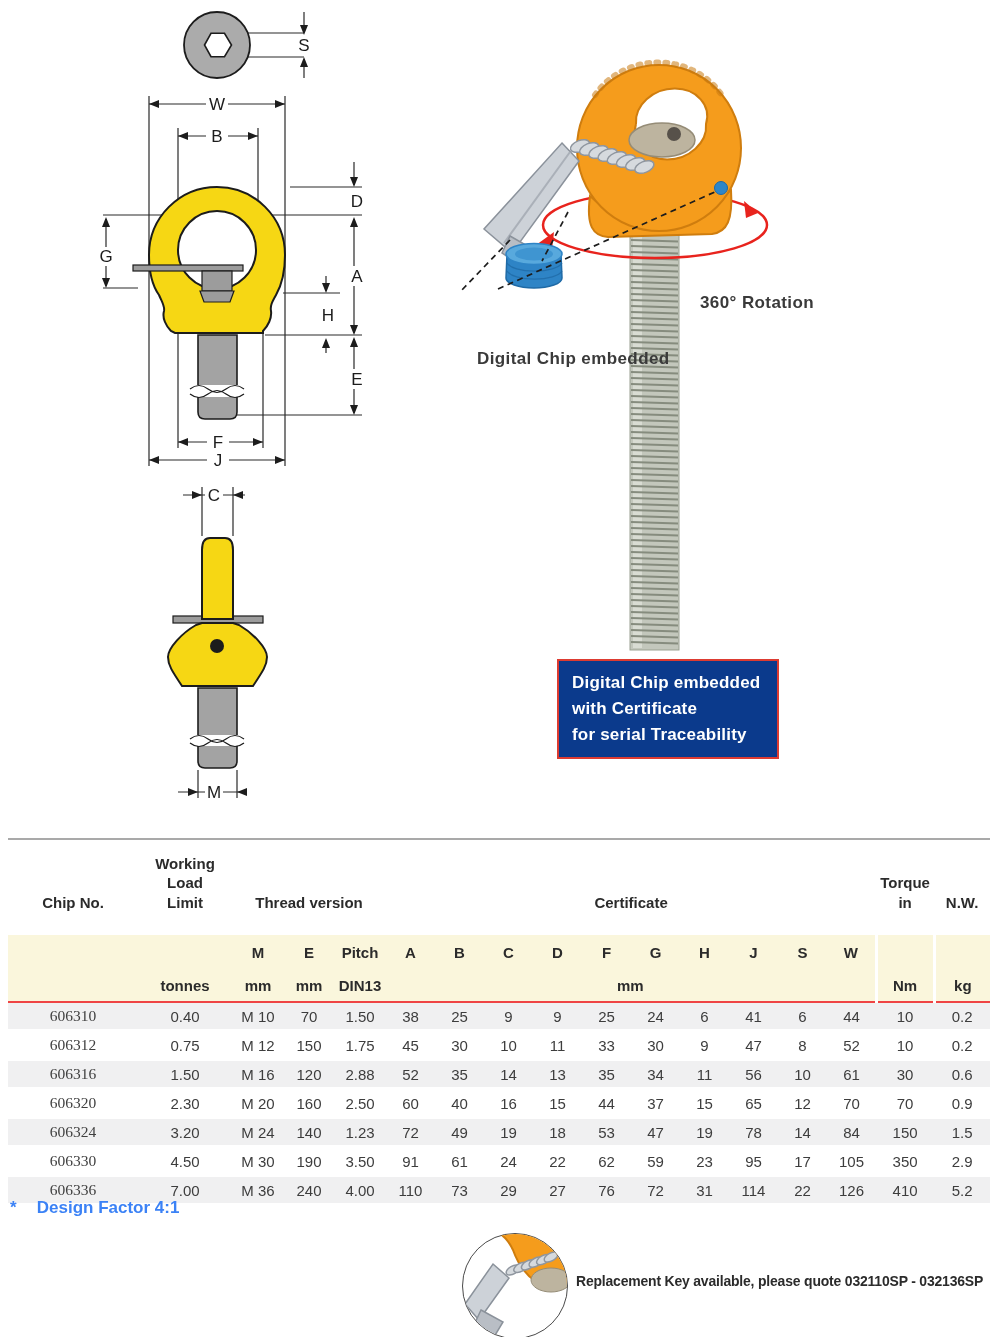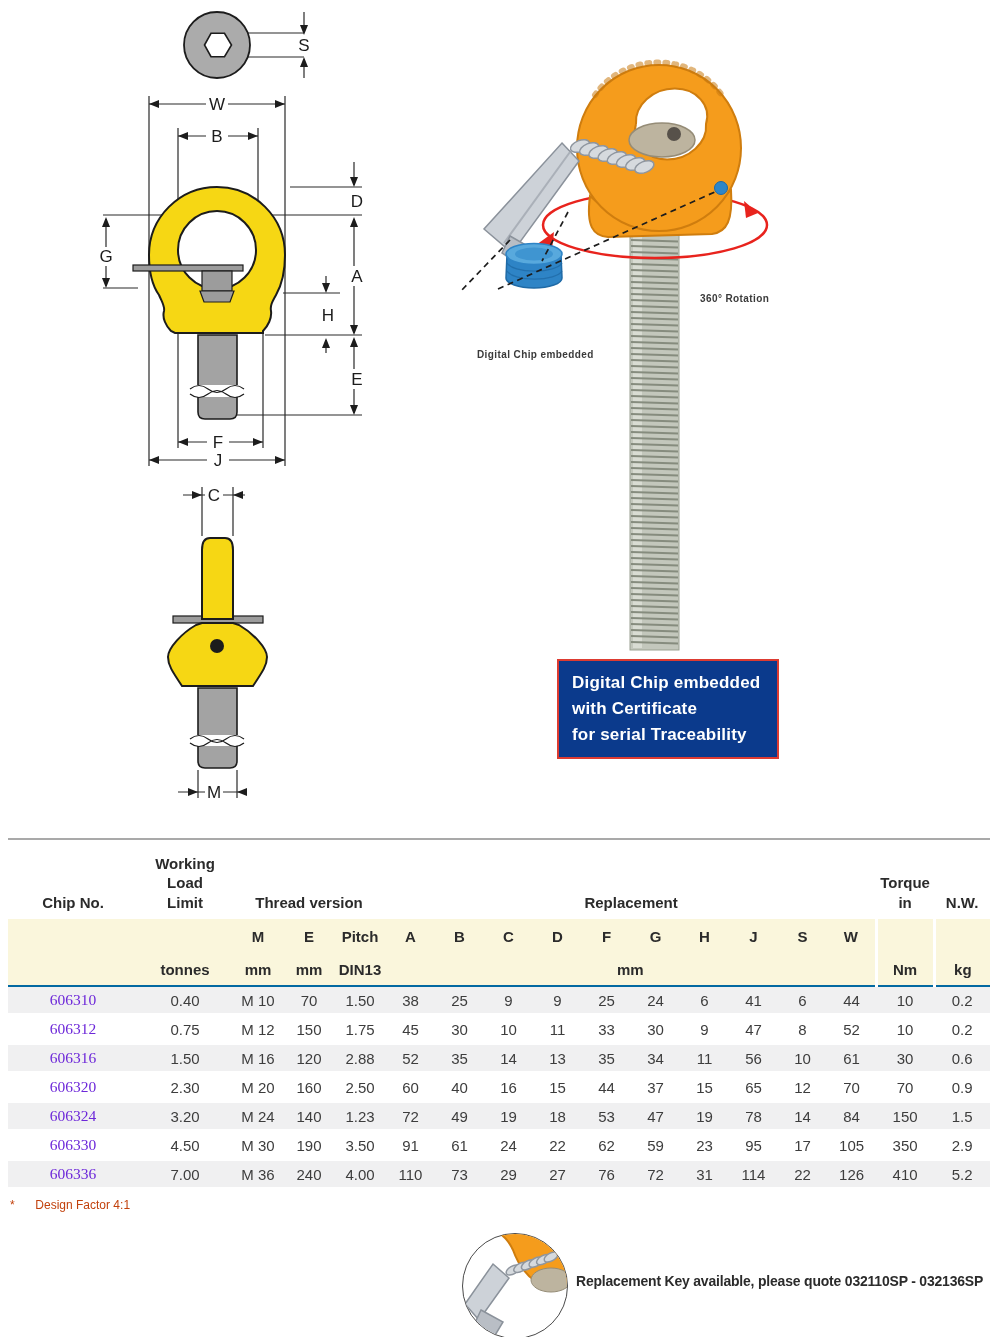--- a/index.html
+++ b/index.html
@@ -3,35 +3,35 @@
 <meta charset="utf-8">
 <style>
   html,body{margin:0;padding:0;background:#ffffff;}
   body{font-family:"Liberation Sans",sans-serif;color:#2e2e2e;}
   #canvas{position:relative;width:998px;height:1337px;background:#fff;overflow:hidden;}
   .abs{position:absolute;}
 
   
   #spec{position:absolute;left:8px;top:838px;width:982px;border-collapse:collapse;table-layout:fixed;border-top:2px solid #a9a9a9;}
   #spec th,#spec td{padding:0;text-align:center;font-size:15px;}
-  #spec thead tr.hdr th{height:72px;vertical-align:bottom;padding-bottom:7px;font-weight:bold;color:#2b2b2b;line-height:1.3;white-space:pre-line;}
+  #spec thead tr.hdr th{height:72px;vertical-align:bottom;padding-bottom:23px;font-weight:bold;color:#2b2b2b;line-height:1.3;white-space:pre-line;}
   #spec thead tr.letters th{height:34px;vertical-align:middle;background:#faf6dc;font-weight:bold;color:#2b2b2b;}
-  #spec thead tr.units th{height:32px;vertical-align:middle;background:#faf6dc;font-weight:bold;color:#2b2b2b;border-bottom:2px solid #0369a1;}
+  #spec thead tr.units th{height:32px;vertical-align:middle;background:#faf6dc;font-weight:bold;color:#2b2b2b;border-bottom:2px solid #ef4444;}
   #spec .sep{border-left:3px solid #ffffff;}
   #spec tbody td{height:26px;border-bottom:3px solid #ffffff;color:#3d3d3d;}
   #spec tbody tr.even td{background:#f0f0f1;}
-  #spec tbody td.item{font-family:"Liberation Serif",serif;font-size:15.5px;color:#6d28d9;margin-left:18px;}
+  #spec tbody td.item{font-family:"Liberation Serif",serif;font-size:15.5px;color:#404040;margin-left:18px;}
 
   
-  .photo-label{position:absolute;font-size:10px;font-weight:600;color:#3a3a3a;letter-spacing:.4px;white-space:nowrap;}
+  .photo-label{position:absolute;font-size:17px;font-weight:600;color:#3a3a3a;letter-spacing:.4px;white-space:nowrap;}
   #callout{position:absolute;left:557px;top:659px;width:222px;height:100px;background:#0b3a8c;border:2px solid #dd3b31;box-sizing:border-box;padding:9px 0 0 13px;}
   #callout div{color:#ffffff;font-size:17px;font-weight:bold;line-height:26px;letter-spacing:.2px;white-space:nowrap;}
 
   
-  #footnote{position:absolute;left:10px;top:1198px;font-size:12px;color:#c2410c;}
+  #footnote{position:absolute;left:10px;top:1198px;font-size:17px;color:#3b82f6;font-weight:bold;}
   #footnote .mark{display:inline-block;width:22px;}
   #replacement-note{position:absolute;left:576px;top:1272px;font-size:15.5px;font-weight:bold;color:#2b2b2b;letter-spacing:-.2px;transform:scaleX(.9);transform-origin:left center;white-space:nowrap;}
   #key-circle{position:absolute;left:462px;top:1233px;width:104px;height:104px;border:1.5px solid #4a4a4a;border-radius:50%;overflow:hidden;background:#fff;}
 
   svg text{font-family:"Liberation Sans",sans-serif;}
 </style>
 </head>
 <body>
 
 <div id="canvas">
@@ -281,21 +281,21 @@
         <col style="width:58px">
       <col style="width:56px">
     </colgroup>
     <thead>
       <tr class="hdr">
         <th>Chip No.</th>
         <th>Working
 Load
 Limit</th>
         <th colspan="3">Thread version</th>
-        <th colspan="10">Replacement</th>
+        <th colspan="10">Certificate</th>
         <th>Torque
 in</th>
         <th>N.W.</th>
       </tr>
       <tr class="letters">
         <th colspan="2"></th>
         <th>M</th>
         <th>E</th>
         <th>Pitch</th>
         <th>A</th>

